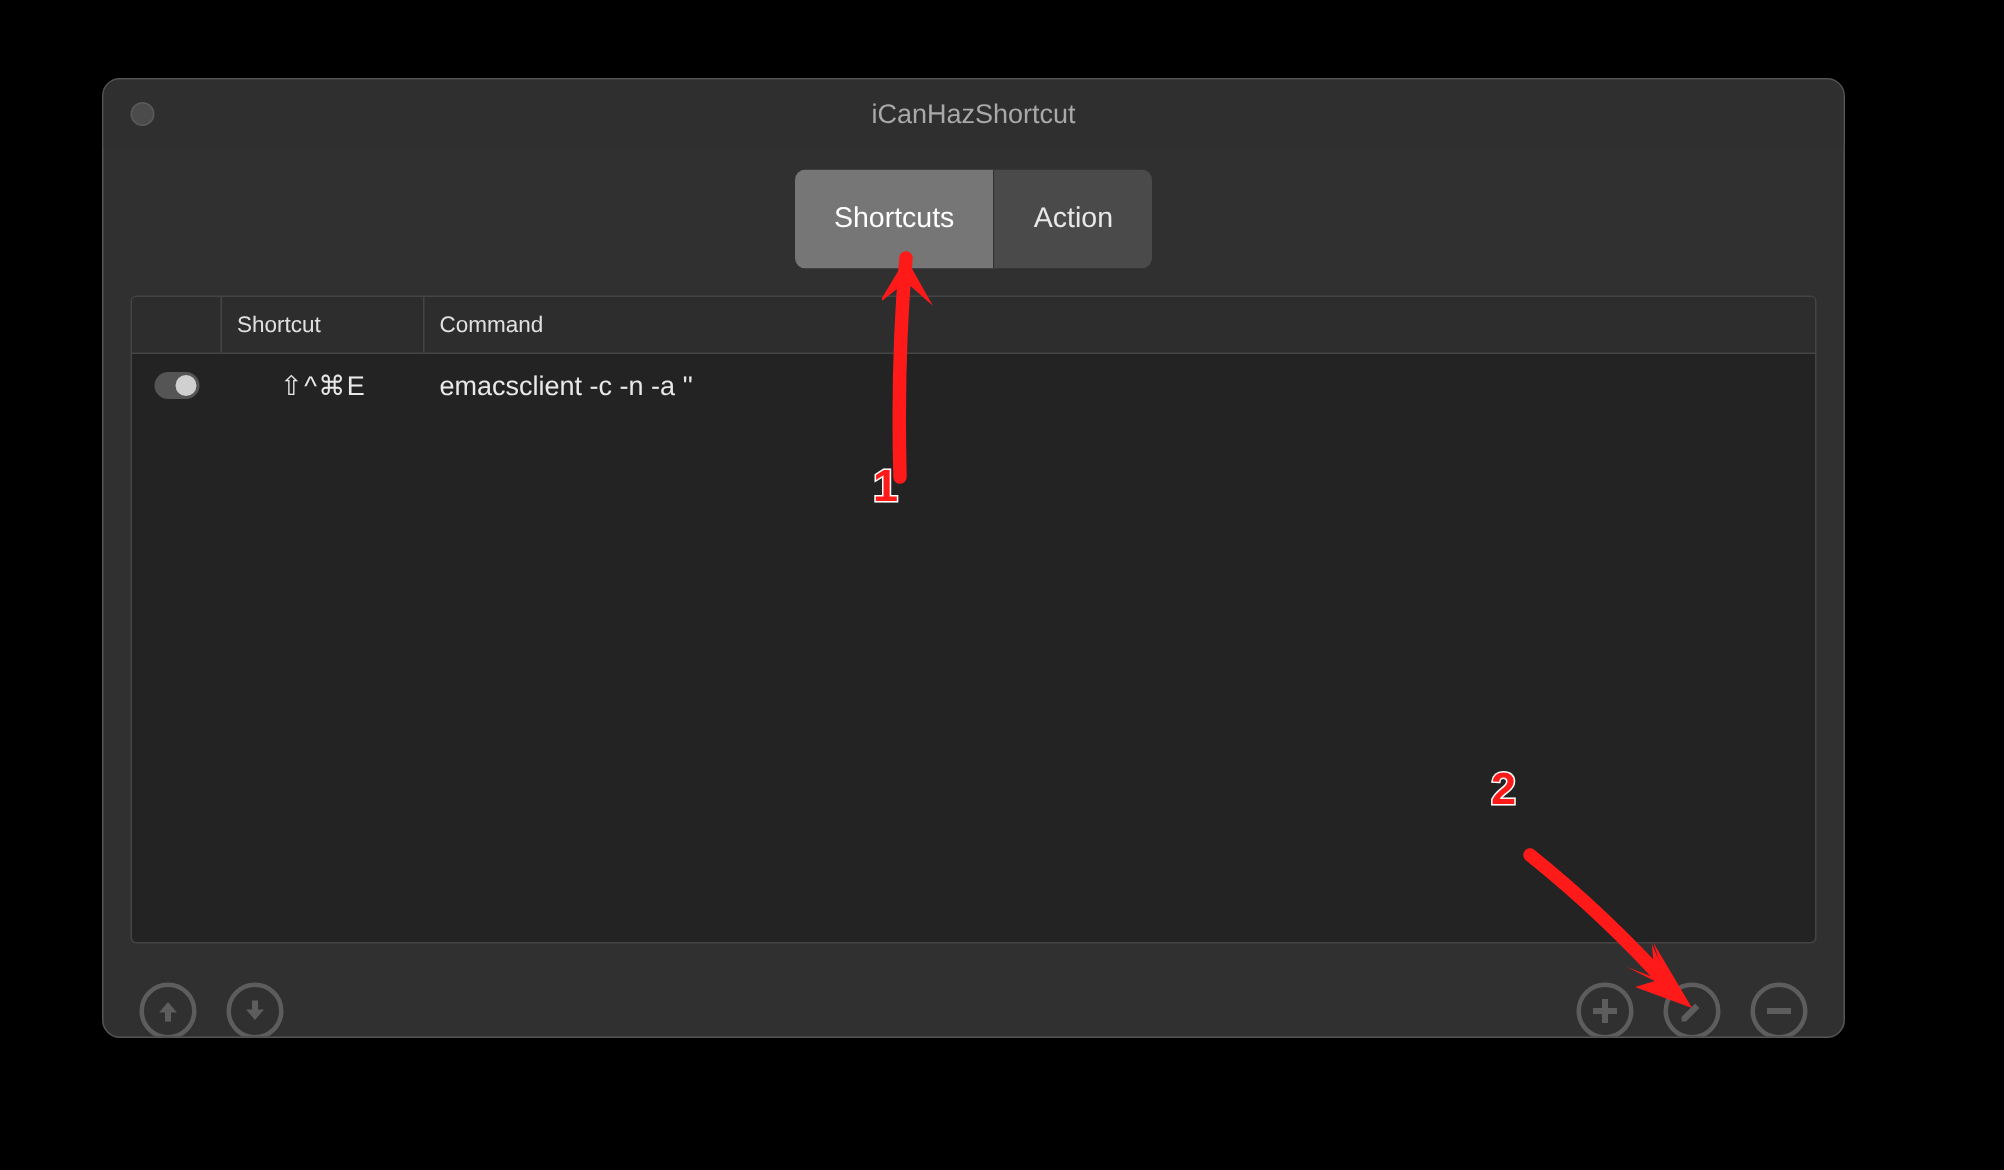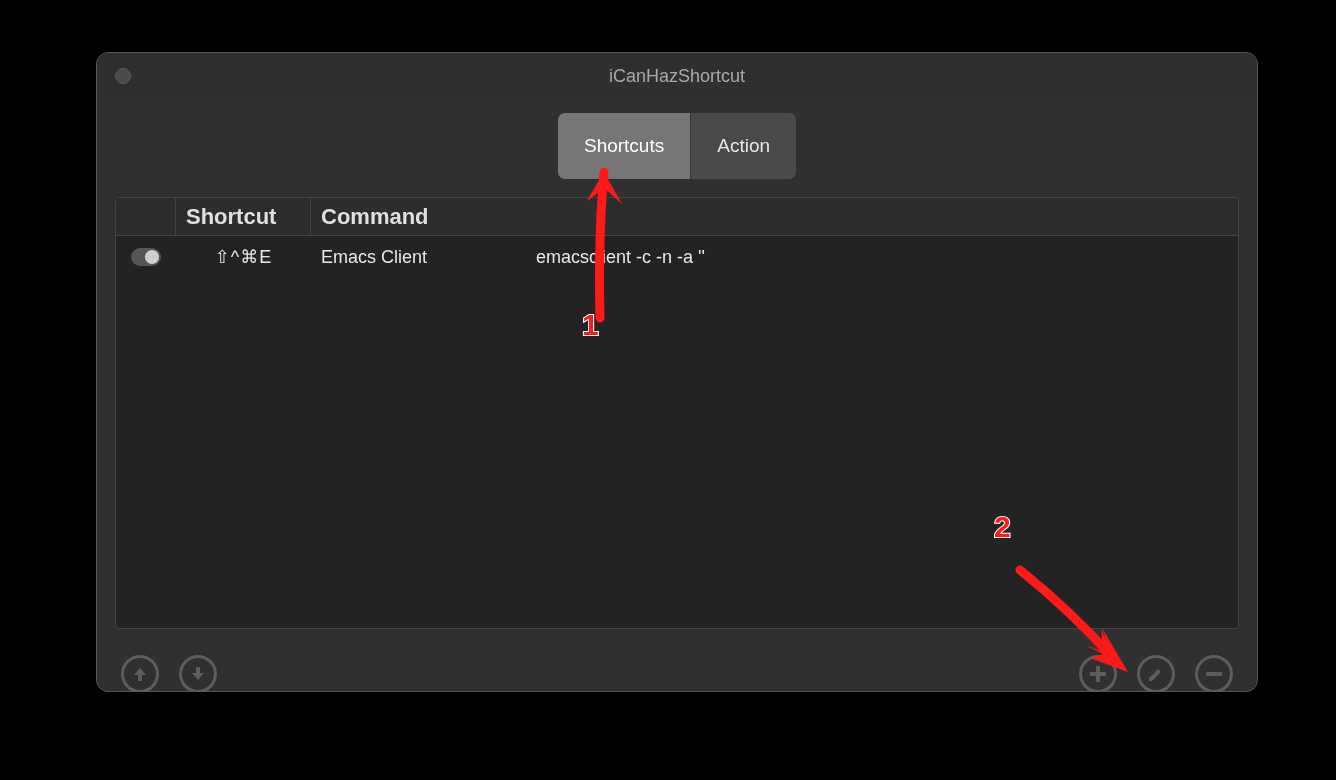--- a/index.html
+++ b/index.html
@@ -12,21 +12,21 @@
       font-family: -apple-system, BlinkMacSystemFont, "Helvetica Neue", Arial, sans-serif;
       font-size: 17px;
       color: #ebebeb;
       width: 1336px;
       height: 780px;
       position: relative;
       overflow: hidden;
     }
     .window {
       position: absolute;
-      left: 96px;
+      left: 68px;
       top: 52px;
       width: 1162px;
       height: 640px;
       background: #303030;
       border: 1px solid #555;
       border-radius: 12px;
       box-shadow: 0 25px 60px rgba(0,0,0,0.6);
       overflow: hidden;
     }
     .titlebar {
@@ -99,22 +99,22 @@
       height: 38px;
       align-items: center;
     }
     .col {
       padding: 0 10px;
       border-right: 1px solid #444;
       height: 100%;
       display: flex;
       align-items: center;
       color: #e0e0e0;
-      font-size: 22px;
-      font-weight: 700;
+      font-size: 15px;
+      font-weight: 400;
     }
     .col-toggle { width: 60px; }
     .col-shortcut { width: 135px; }
     .col-action { width: 215px; }
     .col-command { flex: 1; border-right: none; }
     .table-body {
       flex: 1;
     }
     .row {
       display: flex;
@@ -211,21 +211,20 @@
       <div class="col col-command">Command</div>
     </div>
     <div class="table-body">
       <div class="row">
         <div class="cell cell-toggle">
           <div class="toggle-switch">
             <div class="toggle-knob"></div>
           </div>
         </div>
         <div class="cell cell-shortcut">⇧^⌘E</div>
-        <div class="cell cell-action">Emacs Client</div>
         <div class="cell cell-command">emacsclient -c -n -a ''</div>
       </div>
     </div>
   </div>
 
   <div class="bottom-toolbar">
     <div class="tool-group">
       <div class="tool-btn">
         <svg width="16" height="16" viewBox="0 0 16 16">
           <path d="M8 2 L14 9 L10 9 L10 15 L6 15 L6 9 L2 9 Z" fill="#5d5d5d"></path>

